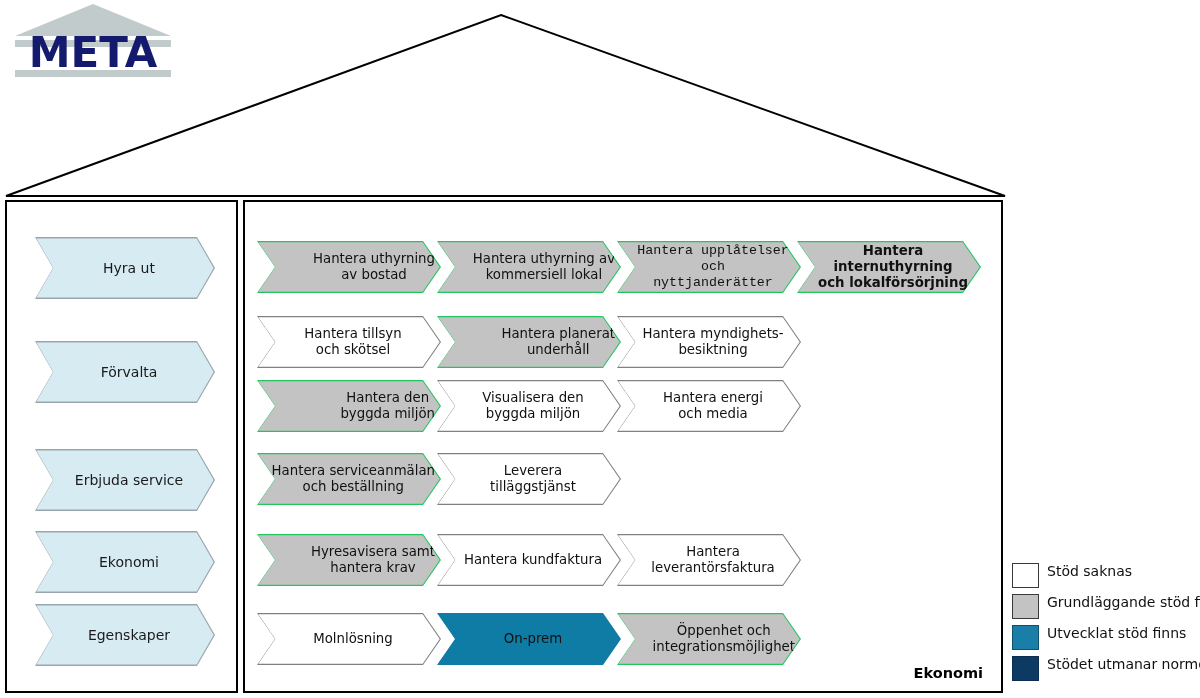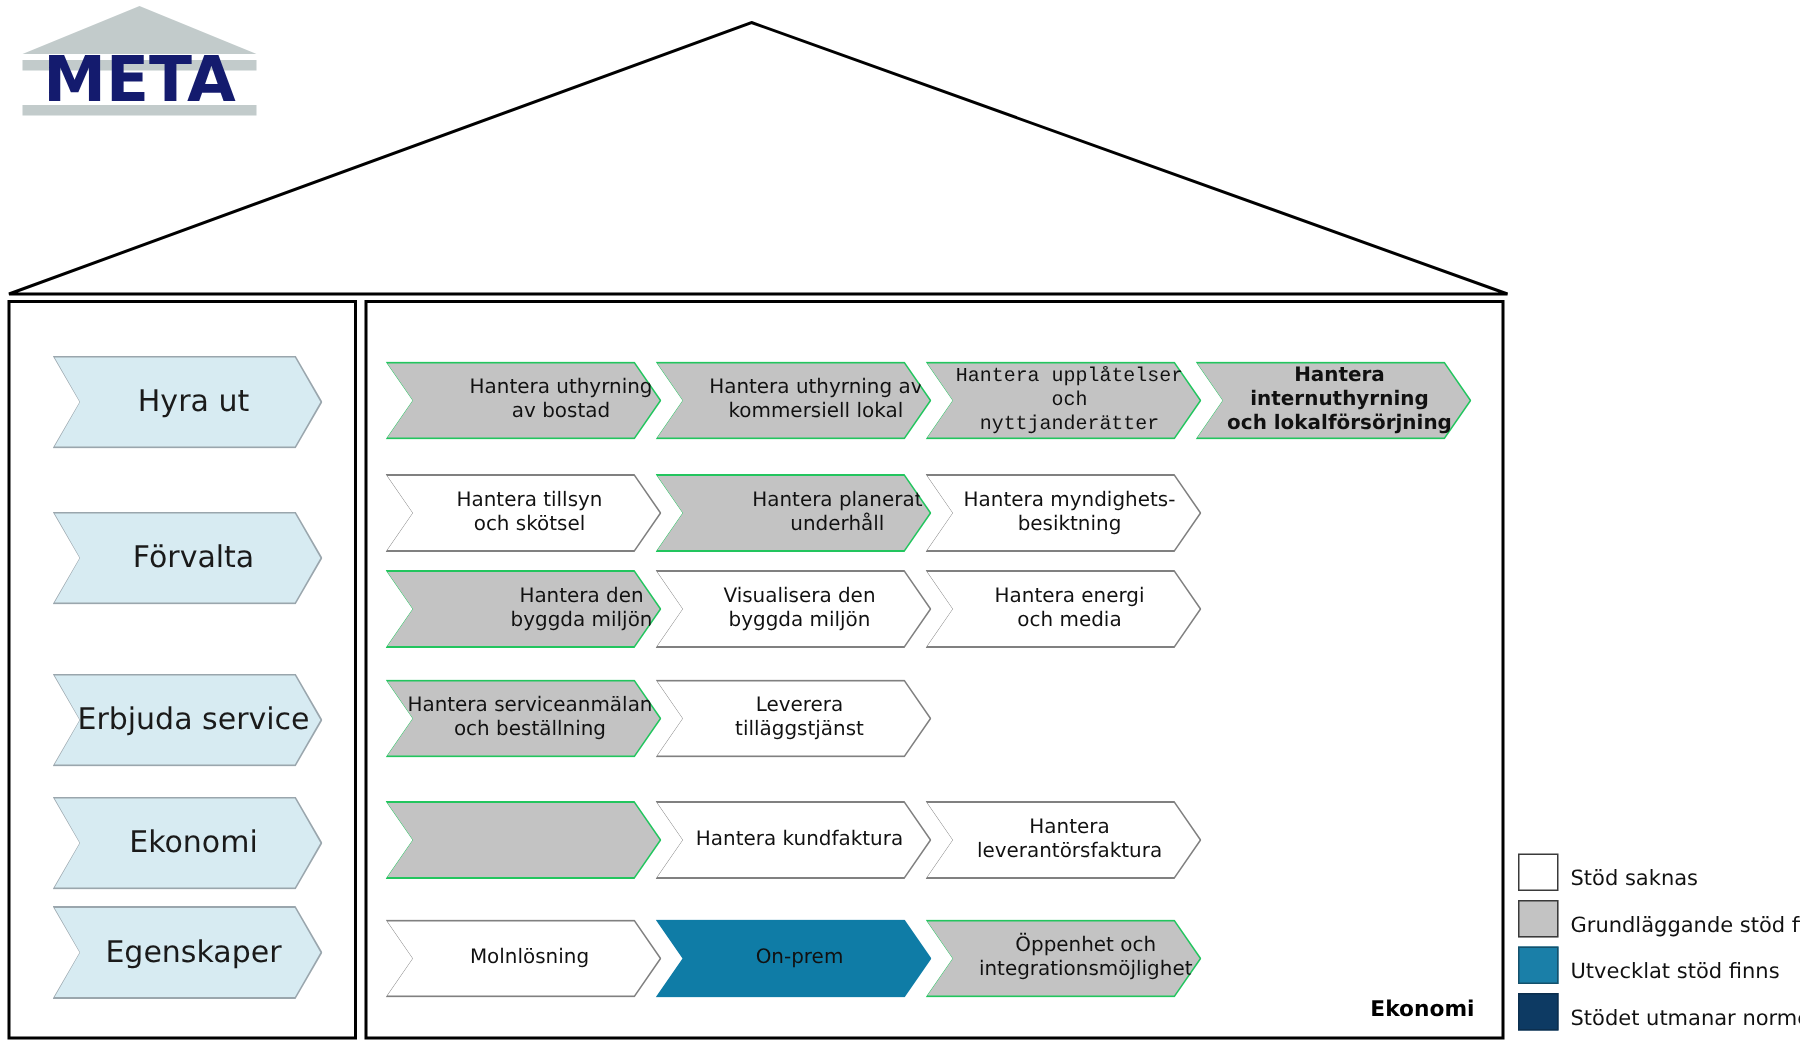--- a/index.html
+++ b/index.html
@@ -73,21 +73,21 @@
     z-index: 2;
     padding: 0 6px 0 14px;
     white-space: pre-line;
   }
 
   
   .chev-side {
     width: 180px;
     height: 62px;
     left: 28px;
-    font-size: 20px;
+    font-size: 14px;
     color: #1a1a1a;
     background:
       linear-gradient(#9aa6ad, #9aa6ad) padding-box;
   }
   .chev-side .inner {
     position: absolute;
     inset: 1.4px;
     background: #d7ebf2;
     -webkit-clip-path: polygon(0 0, calc(100% - 17px) 0, 100% 50%, calc(100% - 17px) 100%, 0 100%, 17px 50%);
     clip-path: polygon(0 0, calc(100% - 17px) 0, 100% 50%, calc(100% - 17px) 100%, 0 100%, 17px 50%);
@@ -124,21 +124,21 @@
 
   
   #legend {
     position: absolute;
     left: 1012px;
     top: 563px;
     width: 188px;
   }
   .legend-row {
     display: flex;
-    align-items: flex-end;
+    align-items: flex-start;
     height: 31px;
   }
   .legend-swatch {
     width: 27px;
     height: 25px;
     box-sizing: border-box;
     flex: 0 0 auto;
   }
   .sw-none { background: #ffffff; border: 1.6px solid #3a3a3a; }
   .sw-basic { background: #c3c3c3; border: 1.6px solid #3a3a3a; }
@@ -249,20 +249,22 @@
       <span class="lbl">Hantera serviceanmälan
 och beställning</span>
     </div>
     <div class="chev chev-main fill-none" style="width: 184px; left: 192px; top: 251px; z-index: 9;">
       <div class="inner"></div>
       <span class="lbl">Leverera
 tilläggstjänst</span>
     </div>
     <div class="chev chev-main fill-basic" style="width: 184px; left: 12px; top: 332px; z-index: 10;">
       <div class="inner"></div>
+      <span class="lbl">Hyresavisera samt
+hantera krav</span>
     </div>
     <div class="chev chev-main fill-none" style="width: 184px; left: 192px; top: 332px; z-index: 9;">
       <div class="inner"></div>
       <span class="lbl">Hantera kundfaktura</span>
     </div>
     <div class="chev chev-main fill-none" style="width: 184px; left: 372px; top: 332px; z-index: 8;">
       <div class="inner"></div>
       <span class="lbl">Hantera
 leverantörsfaktura</span>
     </div>

